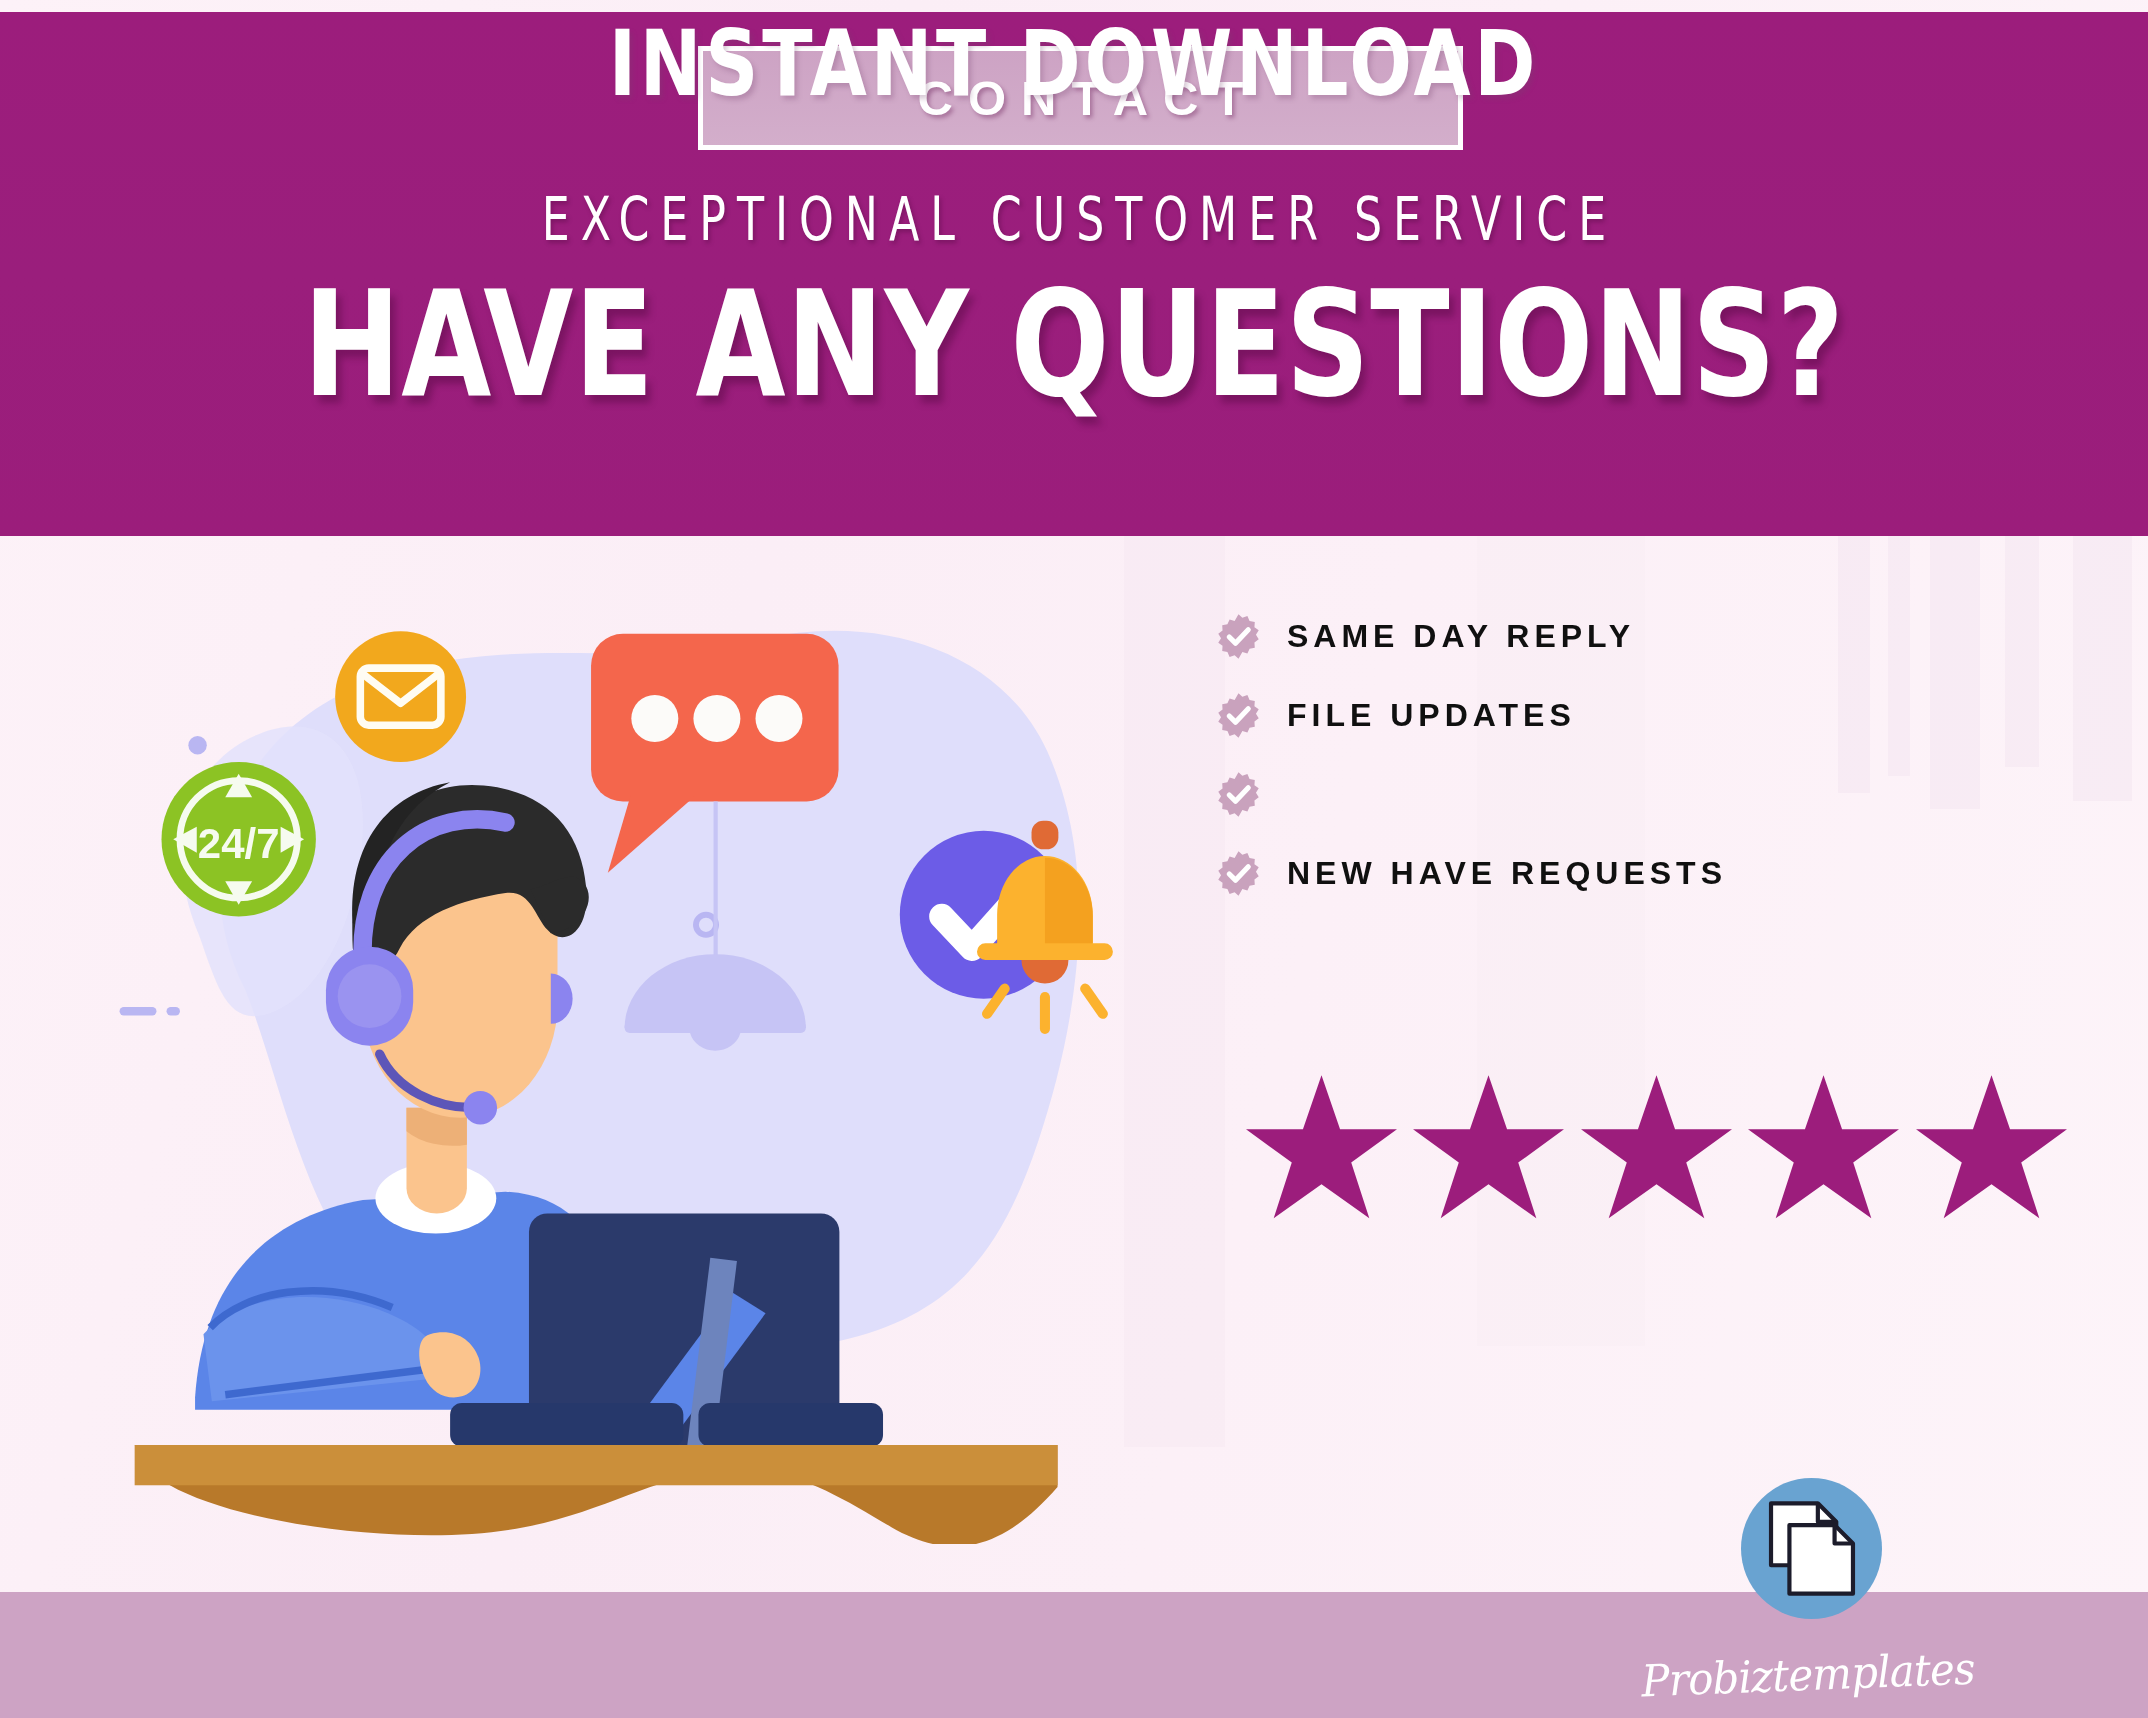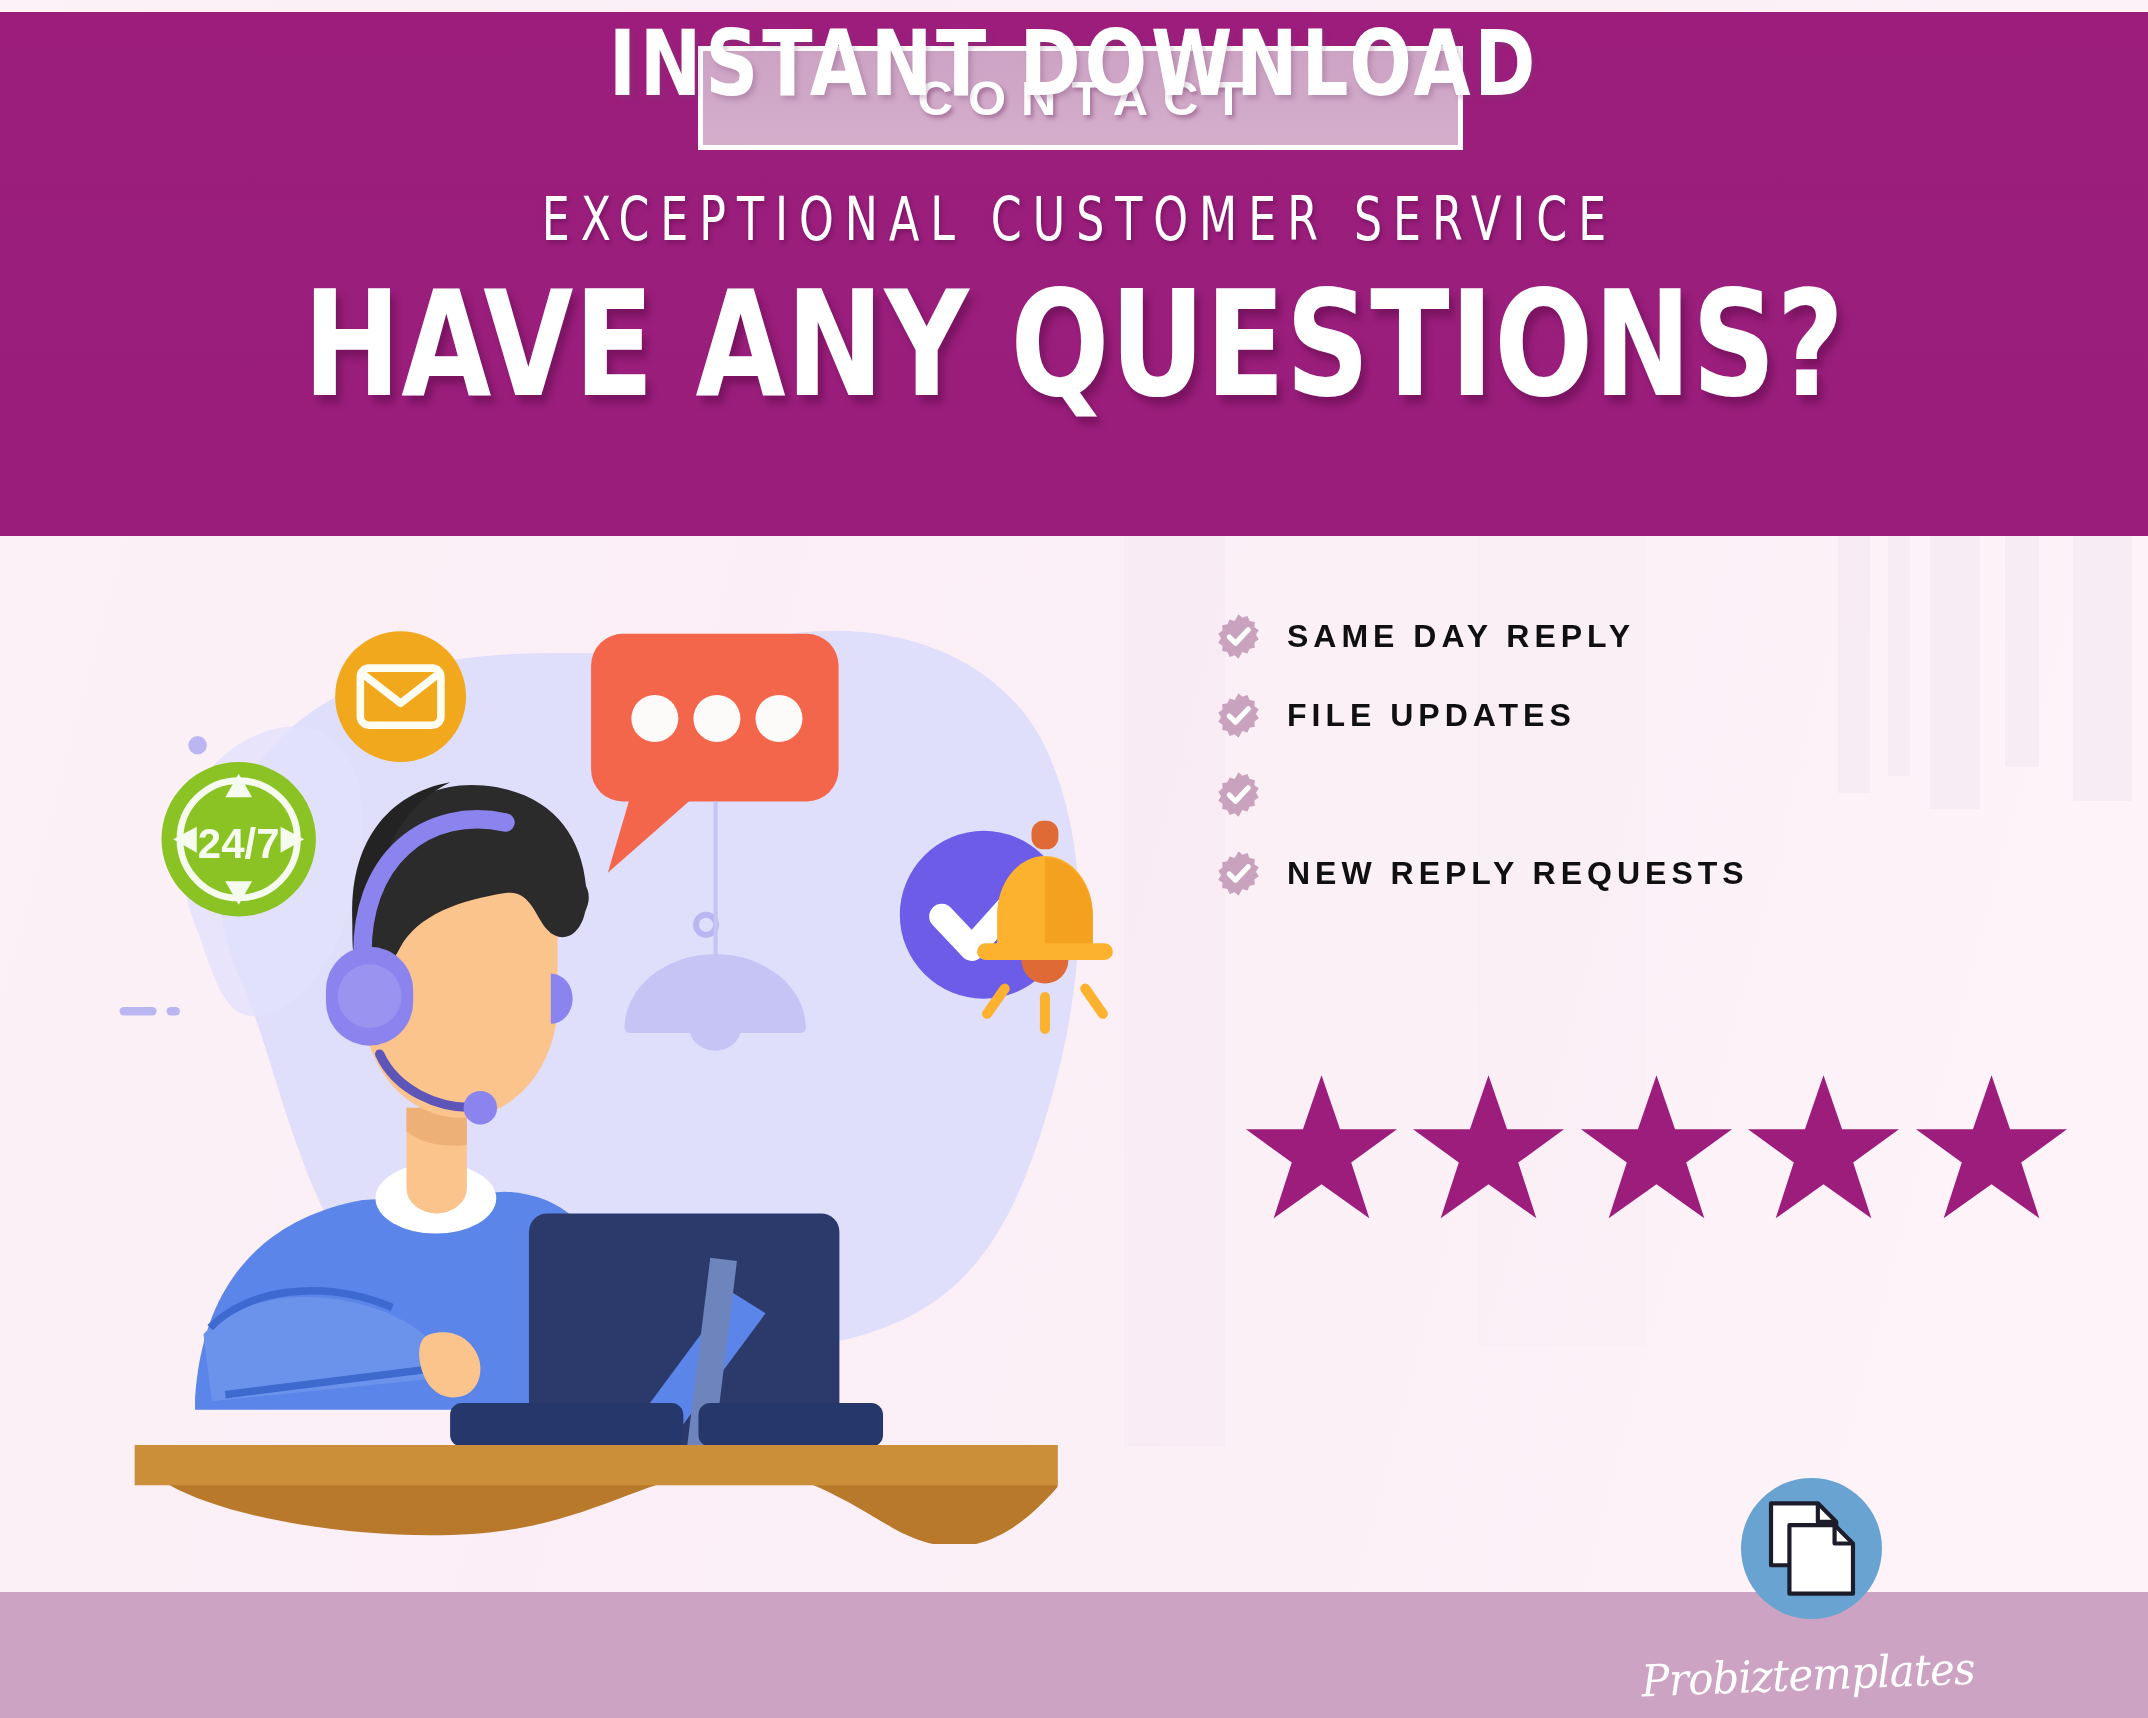--- a/index.html
+++ b/index.html
@@ -349,21 +349,21 @@
       </span>
     </div>
 
     <div class="feature-row">
       <span class="rosette">
         <svg viewBox="0 0 56 56" xmlns="http://www.w3.org/2000/svg">
           <path fill="#c9a2bd" d="M28 1.5l4.6 4.1 6-1.9 2.6 5.8 6.2 1.1-.4 6.3 5.1 3.7-3.3 5.4 3.3 5.4-5.1 3.7.4 6.3-6.2 1.1-2.6 5.8-6-1.9L28 54.5l-4.6-4.1-6 1.9-2.6-5.8-6.2-1.1.4-6.3L3.9 35.4 7.2 30 3.9 24.6l5.1-3.7-.4-6.3 6.2-1.1 2.6-5.8 6 1.9z"></path>
           <path d="M17 28.6 L24.4 36 L39.6 20" fill="none" stroke="#ffffff" stroke-width="6.2" stroke-linecap="round" stroke-linejoin="round"></path>
         </svg>
       </span>
-      <span class="feature-label">NEW REPLY REQUESTS</span>
+      <span class="feature-label">NEW HAVE REQUESTS</span>
     </div>
   </div>
 
   <div class="stars">
     <svg class="star" viewBox="0 0 100 96" xmlns="http://www.w3.org/2000/svg">
         <polygon fill="#9c1d7c" points="50,2 61.8,36.4 98,36.4 68.9,57.6 80.4,93 50,71.4 19.6,93 31.1,57.6 2,36.4 38.2,36.4"></polygon>
       </svg>
     <svg class="star" viewBox="0 0 100 96" xmlns="http://www.w3.org/2000/svg">
         <polygon fill="#9c1d7c" points="50,2 61.8,36.4 98,36.4 68.9,57.6 80.4,93 50,71.4 19.6,93 31.1,57.6 2,36.4 38.2,36.4"></polygon>
       </svg>

